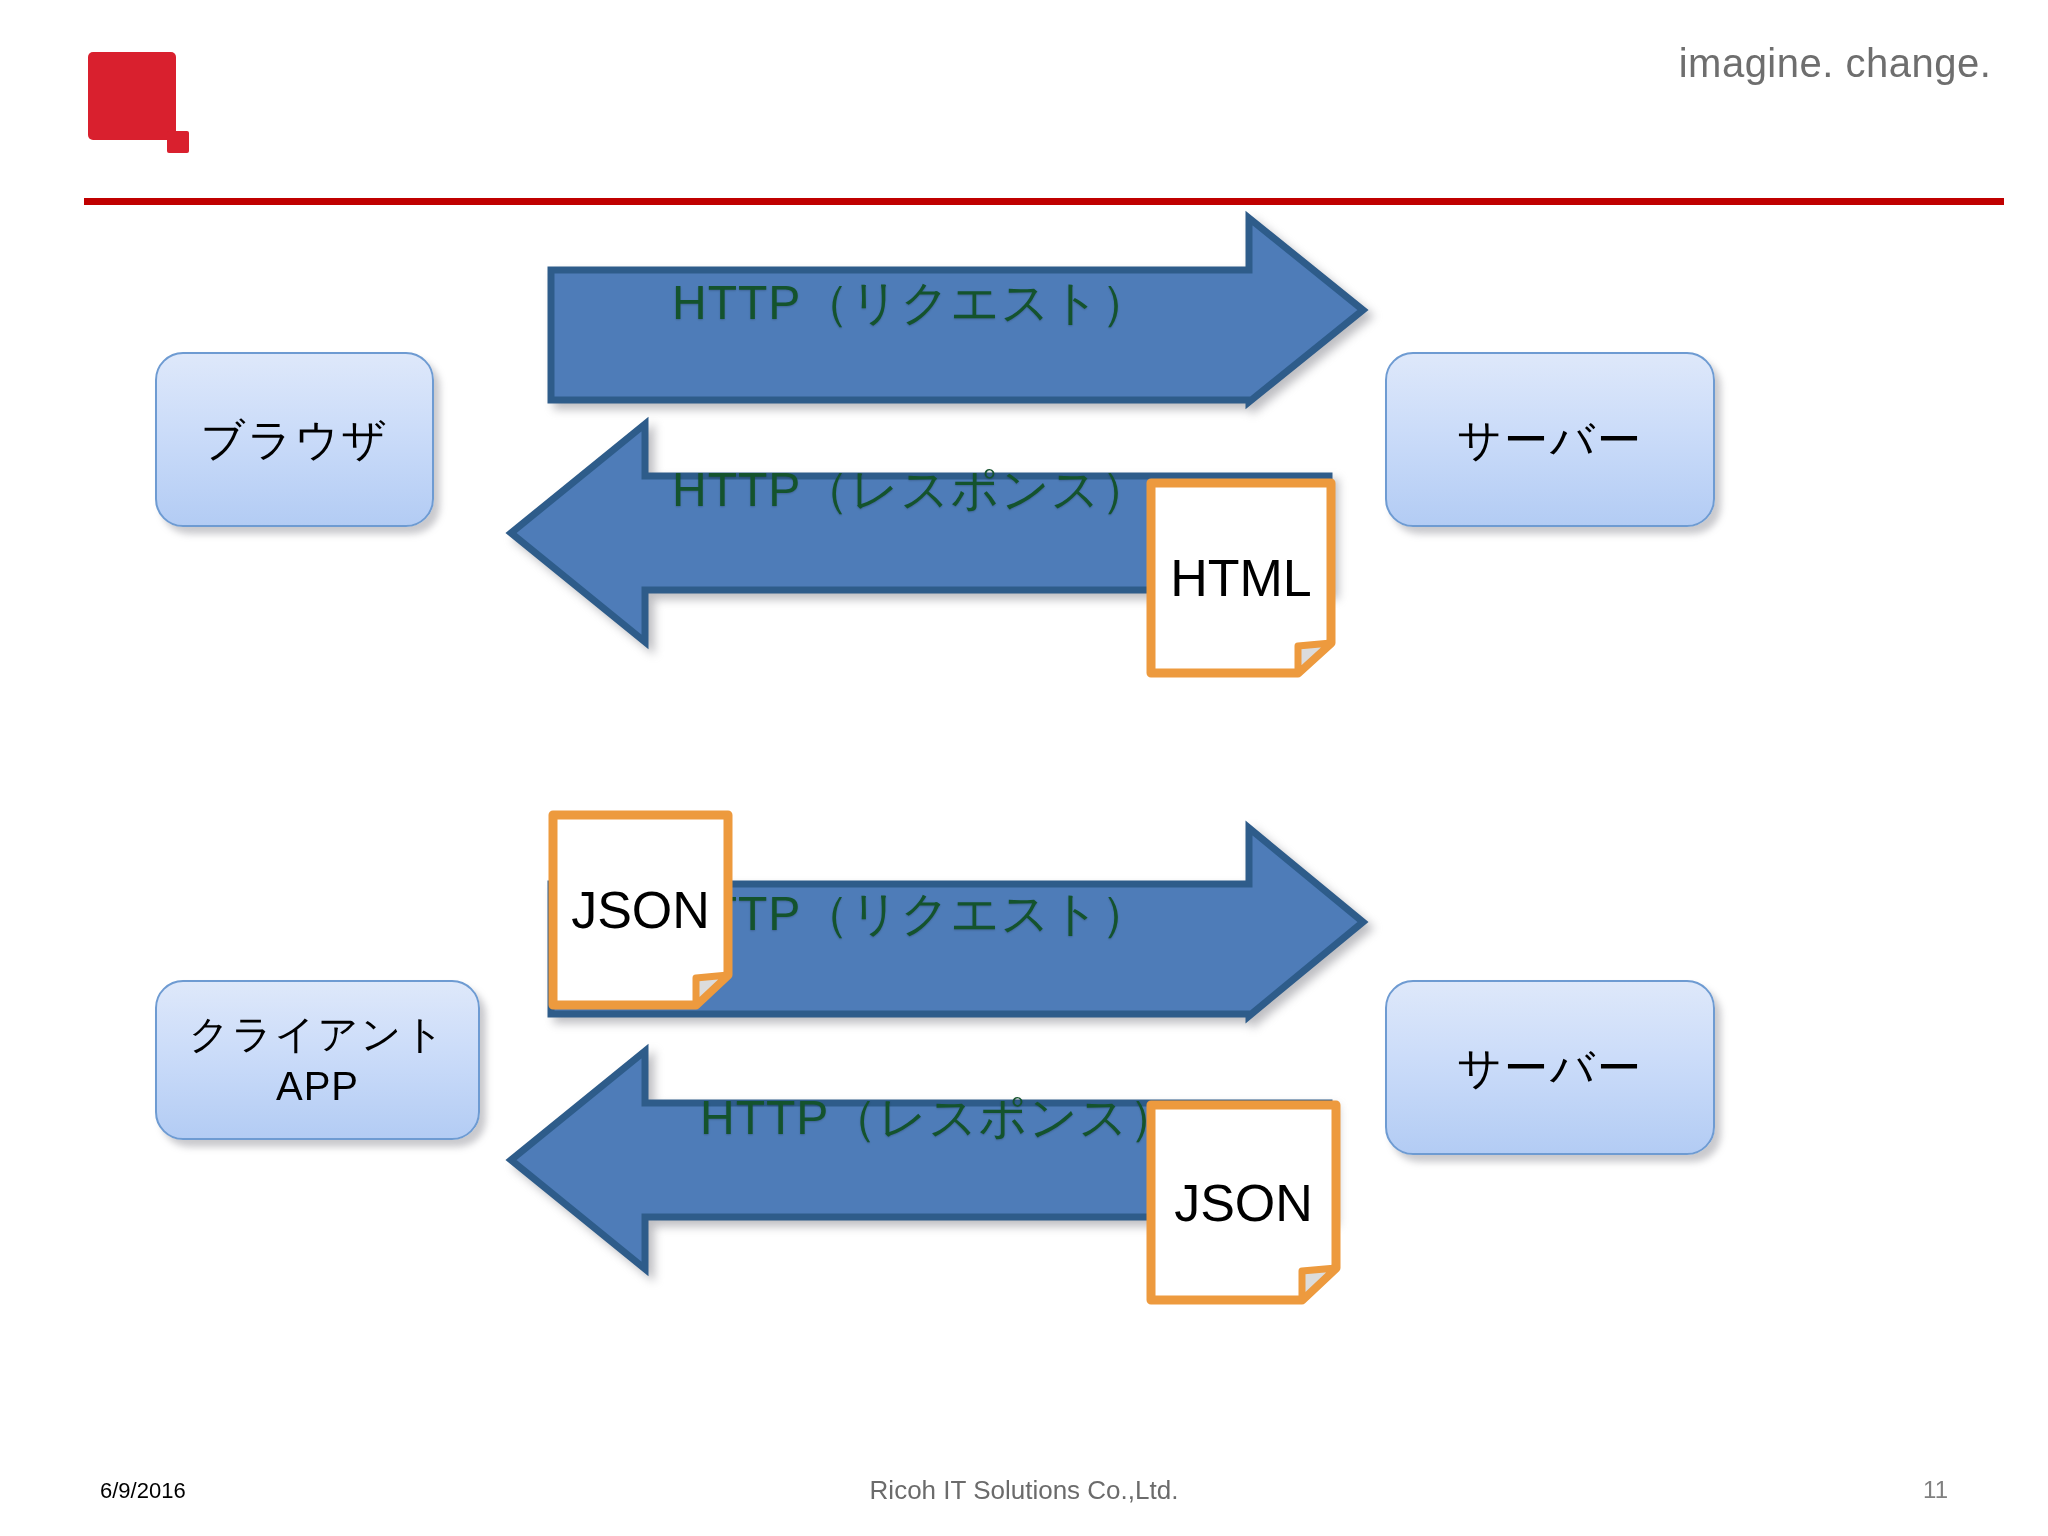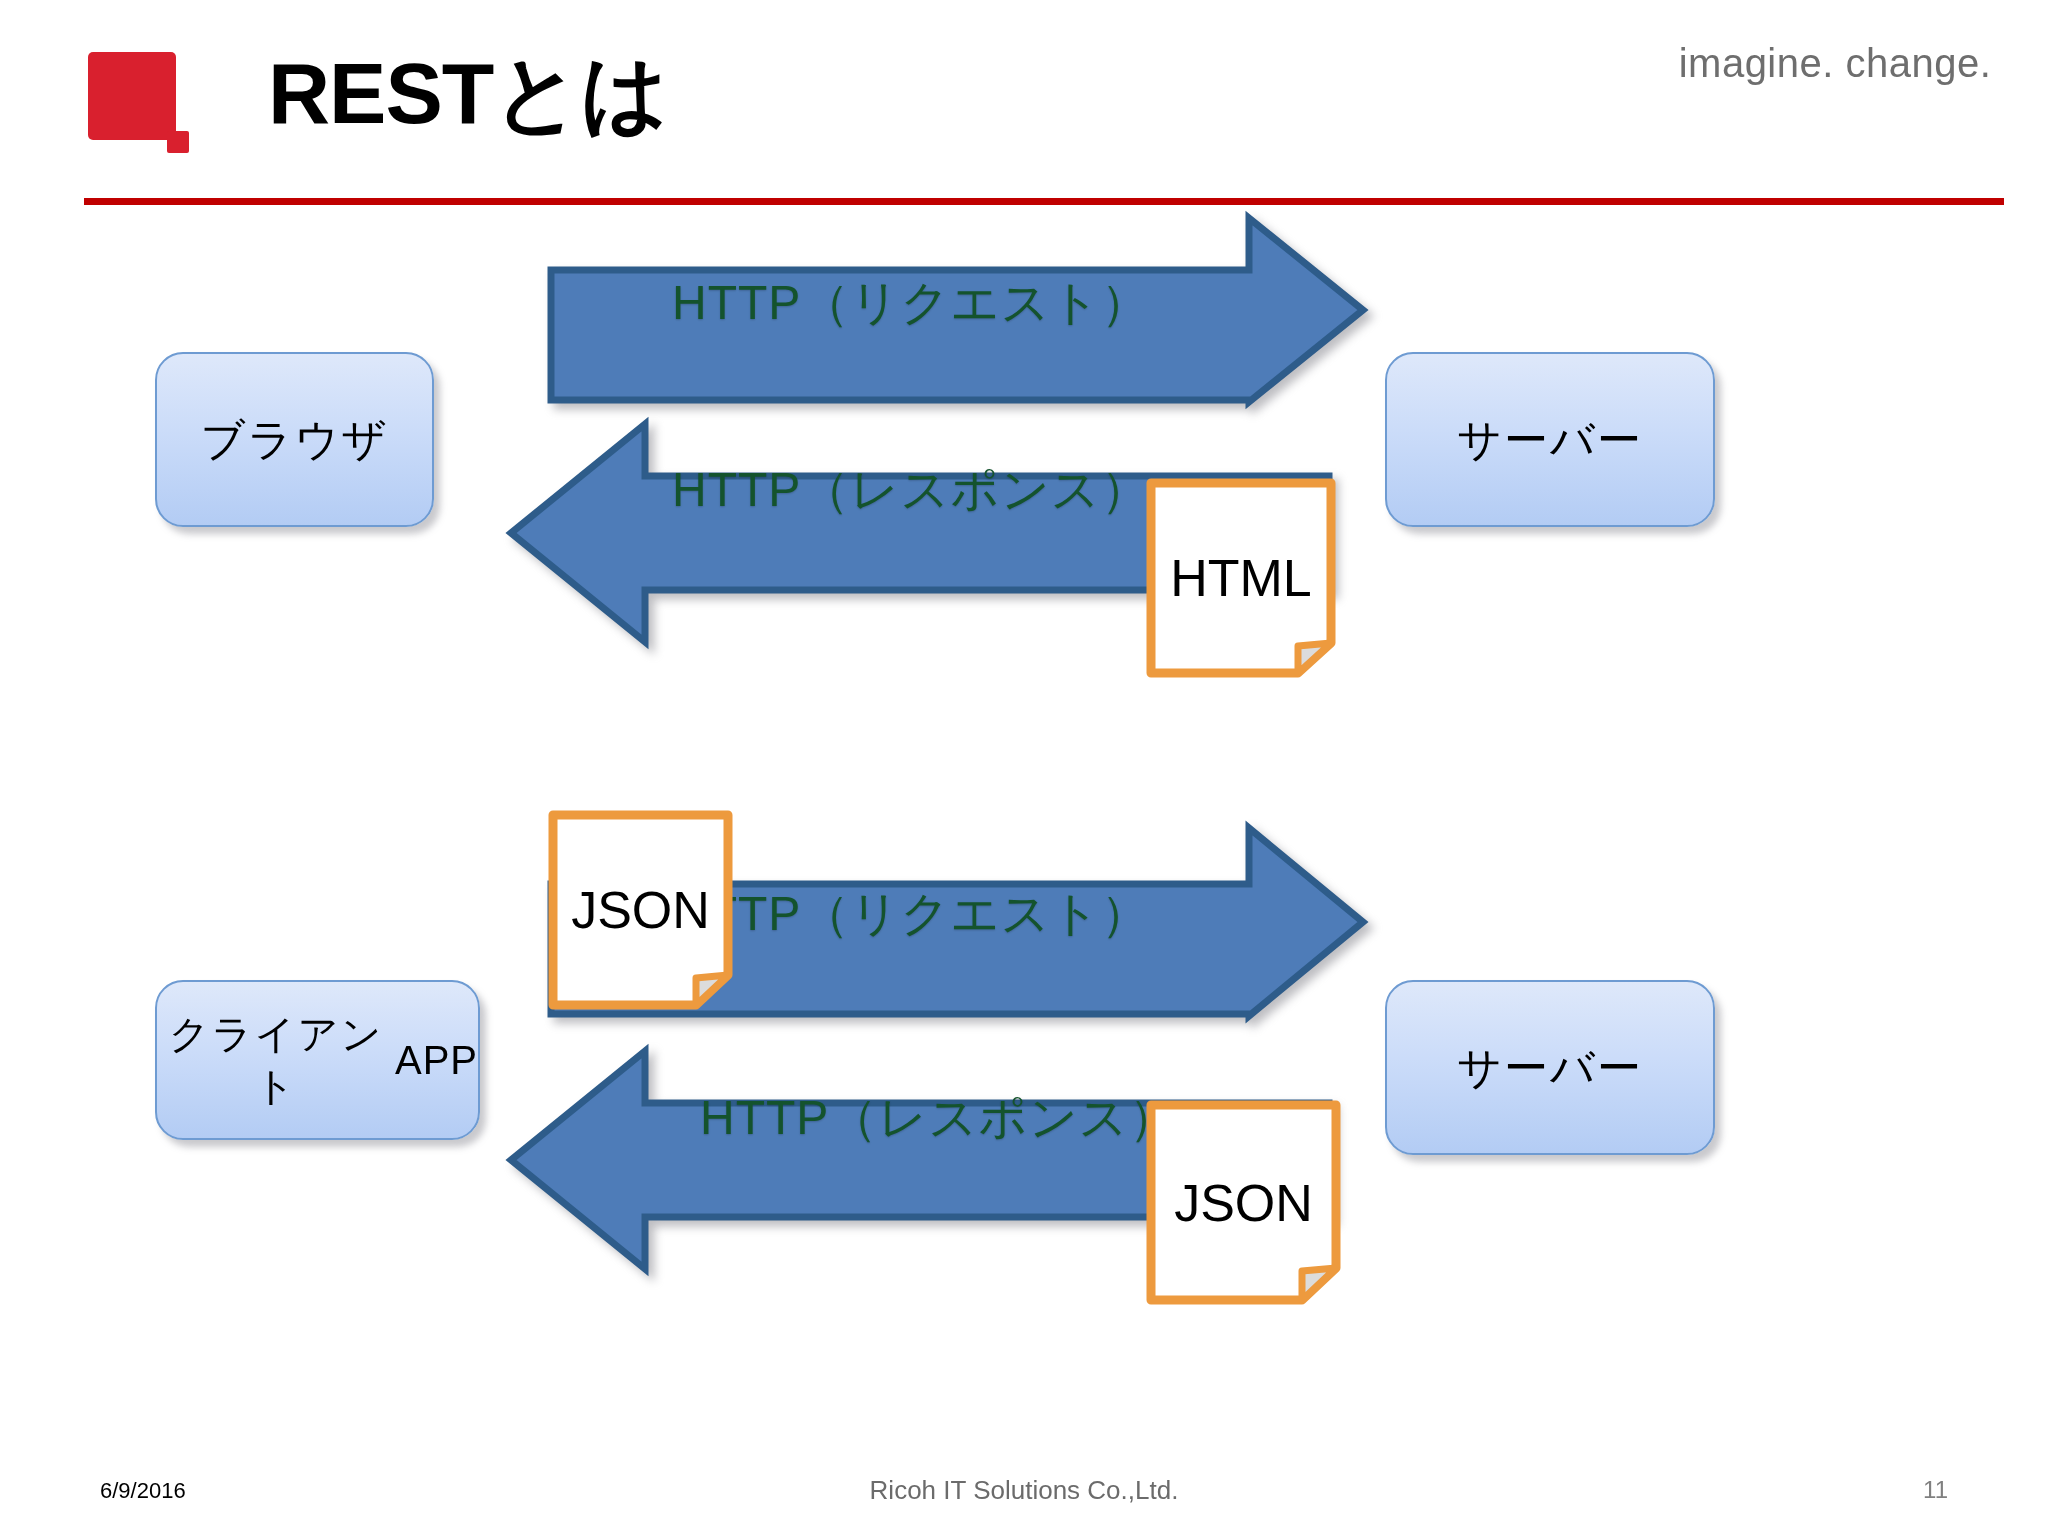--- a/index.html
+++ b/index.html
@@ -169,21 +169,20 @@
   }
 </style>
 </head>
 <body>
 
 <div id="slide">
 
   <div class="logo-mark"></div>
   <div class="logo-mark-dot"></div>
 
-  <div class="slide-title">RESTとは</div>
 
   <div class="ricoh-logo">
     <div class="ricoh-tag">imagine. change.</div>
   </div>
 
   <div class="header-rule"></div>
 
   <div class="arrow" style="left:545px; top:212px; width:825px; height:196px;">
     <svg viewBox="0 0 825 196" preserveAspectRatio="none">
       <polygon points="6,188 6,58 704,58 704,6 818,98 704,190 704,188" fill="#4E7CB8" stroke="#2E5C8A" stroke-width="7" style="filter:drop-shadow(6px 6px 5px rgba(110,110,120,0.45));"></polygon>
@@ -222,21 +221,21 @@
   <div class="arrow-label" style="left:672px; top:886px;">HTTP（リクエスト）</div>
 
   <div class="doc-note" style="left:548px; top:810px; width:185px; height:200px;">
     <svg viewBox="0 0 185 200" preserveAspectRatio="none">
       <path d="M5,5 L180,5 L180,165 L148,195 L5,195 Z" fill="#FFFFFF" stroke="#ED9A3E" stroke-width="9" stroke-linejoin="round"></path>
       <path d="M180,165 L148,168 L148,195 Z" fill="#DCDCDC" stroke="#ED9A3E" stroke-width="7" stroke-linejoin="round"></path>
     </svg>
     <div class="doc-note-text">JSON</div>
   </div>
 
-  <div class="node-box" style="left:155px; top:980px; width:325px; height:160px; flex-direction:row; font-size:40px; line-height:52px;">
+  <div class="node-box" style="left:155px; top:980px; width:325px; height:160px; flex-direction:column; font-size:40px; line-height:52px;">
     <span>クライアント</span>
     <span style="letter-spacing:1px;">APP</span>
   </div>
 
   <div class="node-box" style="left:1385px; top:980px; width:330px; height:175px;">
     <span>サーバー</span>
   </div>
 
   <div class="arrow" style="left:505px; top:1045px; width:830px; height:230px;">
     <svg viewBox="0 0 830 230" preserveAspectRatio="none">

